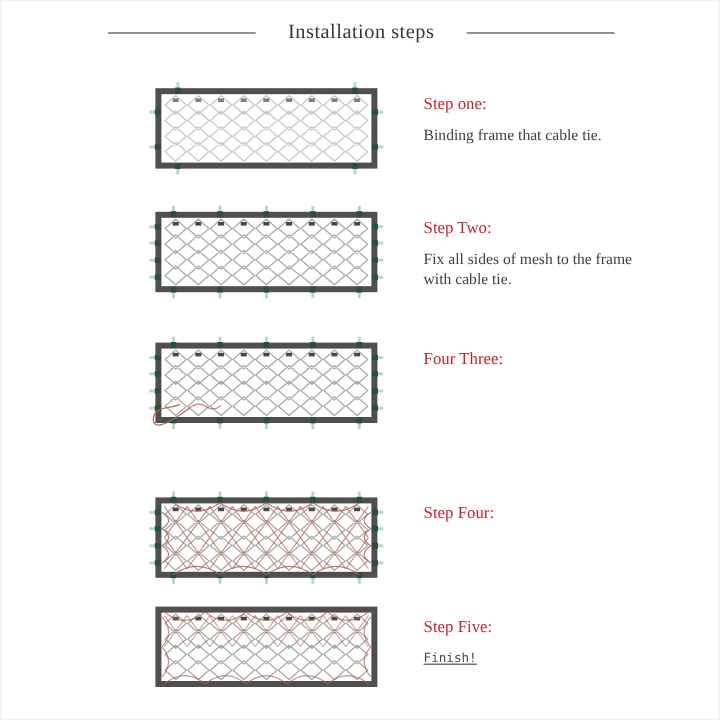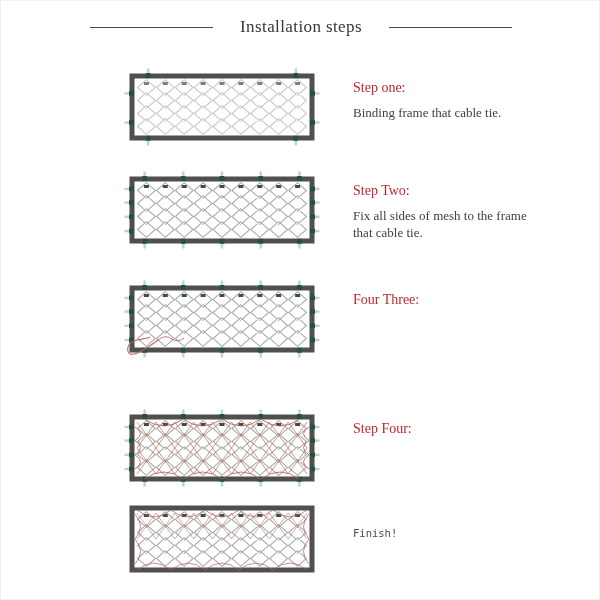--- a/index.html
+++ b/index.html
@@ -8,21 +8,21 @@
   .title-row{position:absolute;top:16px;left:0;width:600px;display:flex;align-items:center;justify-content:center;gap:27px;}
   .rule{width:123px;height:1px;background:#4a4a4a;}
   .page-title{margin:0;font-size:17px;font-weight:400;color:#373737;letter-spacing:.4px;font-family:"Liberation Serif","DejaVu Serif",serif;}
   .step{position:absolute;left:123px;display:flex;align-items:flex-start;}
   .step-1{top:67px;} .step-2{top:170px;} .step-3{top:279px;} .step-4{top:408px;} .step-5{top:499px;}
   .diagram{width:196px;height:78px;flex:none;overflow:visible;}
   .text{margin-left:33px;padding-top:12px;width:225px;}
   .step-5 .text{padding-top:16px;}
   .step-heading{margin:0;font-size:14px;font-weight:400;color:#c1262d;font-family:"Liberation Serif","DejaVu Serif",serif;}
   .step-desc{margin:9px 0 0;font-size:13px;line-height:1.28;color:#3f3f3f;white-space:pre-line;}
-  .step-desc.mono{font-family:"DejaVu Sans Mono","Liberation Mono",monospace;font-size:10.5px;color:#4a4a4a;margin-top:11px;}
+  .step-desc.mono{font-family:"DejaVu Sans Mono","Liberation Mono",monospace;font-size:10.5px;color:#4a4a4a;margin-top:11px;text-decoration:underline;}
 </style>
 </head>
 <body>
 
 <div class="page">
 
   <div class="title-row">
     <span class="rule"></span>
     <h1 class="page-title">Installation steps</h1>
     <span class="rule"></span>
@@ -110,21 +110,21 @@
         <rect x="190" y="30.36" width="5.5" height="2.4" fill="#b9d6c8"></rect>
         <rect x="186" y="29.259999999999998" width="5" height="4.6" fill="#24523b"></rect>
         <rect x="190" y="44.62" width="5.5" height="2.4" fill="#b9d6c8"></rect>
         <rect x="186" y="43.52" width="5" height="4.6" fill="#24523b"></rect>
         <rect x="190" y="58.879999999999995" width="5.5" height="2.4" fill="#b9d6c8"></rect>
         <rect x="186" y="57.78" width="5" height="4.6" fill="#24523b"></rect>
       </svg>
     <div class="text">
       <h2 class="step-heading">Step Two:</h2>
       <p class="step-desc">Fix all sides of mesh to the frame
- that cable tie.</p>
+ with cable tie.</p>
     </div>
   </section>
 
   <section class="step step-3">
     <svg class="diagram" viewBox="0 0 196 78">
         <path d="M13.6,19.5L22.4,11.7L31.3,19.5L22.4,27.3ZM13.6,32.5L22.4,24.7L31.3,32.5L22.4,40.3ZM13.6,45.5L22.4,37.7L31.3,45.5L22.4,53.3ZM13.6,58.5L22.4,50.7L31.3,58.5L22.4,66.3ZM32.5,19.5L41.3,11.7L50.2,19.5L41.3,27.3ZM32.5,32.5L41.3,24.7L50.2,32.5L41.3,40.3ZM32.5,45.5L41.3,37.7L50.2,45.5L41.3,53.3ZM32.5,58.5L41.3,50.7L50.2,58.5L41.3,66.3ZM51.3,19.5L60.2,11.7L69.1,19.5L60.2,27.3ZM51.3,32.5L60.2,24.7L69.1,32.5L60.2,40.3ZM51.3,45.5L60.2,37.7L69.1,45.5L60.2,53.3ZM51.3,58.5L60.2,50.7L69.1,58.5L60.2,66.3ZM70.2,19.5L79.1,11.7L88.0,19.5L79.1,27.3ZM70.2,32.5L79.1,24.7L88.0,32.5L79.1,40.3ZM70.2,45.5L79.1,37.7L88.0,45.5L79.1,53.3ZM70.2,58.5L79.1,50.7L88.0,58.5L79.1,66.3ZM89.1,19.5L98.0,11.7L106.9,19.5L98.0,27.3ZM89.1,32.5L98.0,24.7L106.9,32.5L98.0,40.3ZM89.1,45.5L98.0,37.7L106.9,45.5L98.0,53.3ZM89.1,58.5L98.0,50.7L106.9,58.5L98.0,66.3ZM108.0,19.5L116.9,11.7L125.8,19.5L116.9,27.3ZM108.0,32.5L116.9,24.7L125.8,32.5L116.9,40.3ZM108.0,45.5L116.9,37.7L125.8,45.5L116.9,53.3ZM108.0,58.5L116.9,50.7L125.8,58.5L116.9,66.3ZM126.9,19.5L135.8,11.7L144.7,19.5L135.8,27.3ZM126.9,32.5L135.8,24.7L144.7,32.5L135.8,40.3ZM126.9,45.5L135.8,37.7L144.7,45.5L135.8,53.3ZM126.9,58.5L135.8,50.7L144.7,58.5L135.8,66.3ZM145.8,19.5L154.7,11.7L163.5,19.5L154.7,27.3ZM145.8,32.5L154.7,24.7L163.5,32.5L154.7,40.3ZM145.8,45.5L154.7,37.7L163.5,45.5L154.7,53.3ZM145.8,58.5L154.7,50.7L163.5,58.5L154.7,66.3ZM164.7,19.5L173.6,11.7L182.4,19.5L173.6,27.3ZM164.7,32.5L173.6,24.7L182.4,32.5L173.6,40.3ZM164.7,45.5L173.6,37.7L182.4,45.5L173.6,53.3ZM164.7,58.5L173.6,50.7L182.4,58.5L173.6,66.3Z" fill="none" stroke="#a8aeaa" stroke-width="1.1" stroke-opacity="1"></path>
         <rect x="19.9" y="14.0" width="5" height="3" fill="#474747" fill-opacity="1"></rect>
         <rect x="38.8" y="14.0" width="5" height="3" fill="#474747" fill-opacity="1"></rect>
         <rect x="57.7" y="14.0" width="5" height="3" fill="#474747" fill-opacity="1"></rect>
         <rect x="76.6" y="14.0" width="5" height="3" fill="#474747" fill-opacity="1"></rect>
@@ -245,17 +245,18 @@
         <rect x="95.5" y="14.0" width="5" height="3" fill="#474747" fill-opacity="1"></rect>
         <rect x="114.4" y="14.0" width="5" height="3" fill="#474747" fill-opacity="1"></rect>
         <rect x="133.3" y="14.0" width="5" height="3" fill="#474747" fill-opacity="1"></rect>
         <rect x="152.2" y="14.0" width="5" height="3" fill="#474747" fill-opacity="1"></rect>
         <rect x="171.1" y="14.0" width="5" height="3" fill="#474747" fill-opacity="1"></rect>
         <rect x="8" y="8" width="180" height="62" fill="none" stroke="#4f4f4f" stroke-width="5"></rect>
         <path d="M13,13 Q22.444444444444443,26 31.88888888888889,39M31.88888888888889,13 Q22.444444444444443,26 13,39M31.88888888888889,13 Q41.333333333333336,26 50.77777777777778,39M50.77777777777778,13 Q41.333333333333336,26 31.88888888888889,39M50.77777777777778,13 Q60.22222222222223,26 69.66666666666667,39M69.66666666666667,13 Q60.22222222222223,26 50.77777777777778,39M69.66666666666667,13 Q79.11111111111111,26 88.55555555555556,39M88.55555555555556,13 Q79.11111111111111,26 69.66666666666667,39M88.55555555555556,13 Q98,26 107.44444444444444,39M107.44444444444444,13 Q98,26 88.55555555555556,39M107.44444444444444,13 Q116.88888888888889,26 126.33333333333334,39M126.33333333333334,13 Q116.88888888888889,26 107.44444444444444,39M126.33333333333334,13 Q135.77777777777777,26 145.22222222222223,39M145.22222222222223,13 Q135.77777777777777,26 126.33333333333334,39M145.22222222222223,13 Q154.66666666666669,26 164.11111111111111,39M164.11111111111111,13 Q154.66666666666669,26 145.22222222222223,39M164.11111111111111,13 Q173.55555555555554,26 183,39M183,13 Q173.55555555555554,26 164.11111111111111,39" fill="none" stroke="#b85f55" stroke-width="0.9" opacity="0.6"></path>
         <path d="M13,10 Q30,24 47,10M47,10 Q64,24 81,10M81,10 Q98,24 115,10M115,10 Q132,24 149,10M149,10 Q166,24 183,10M13,70 Q30,56 47,70M47,70 Q64,56 81,70M81,70 Q98,56 115,70M115,70 Q132,56 149,70M149,70 Q166,56 183,70M11,14 Q22,26.5 11,39 Q22,51.5 11,64M185,14 Q174,26.5 185,39 Q174,51.5 185,64" fill="none" stroke="#b85f55" stroke-width="1" opacity="0.7"></path>
       </svg>
     <div class="text">
+      <h2 class="step-heading">Step Five:</h2>
       <p class="step-desc mono">Finish!</p>
     </div>
   </section>
 
 </div>
 
 </body></html>

